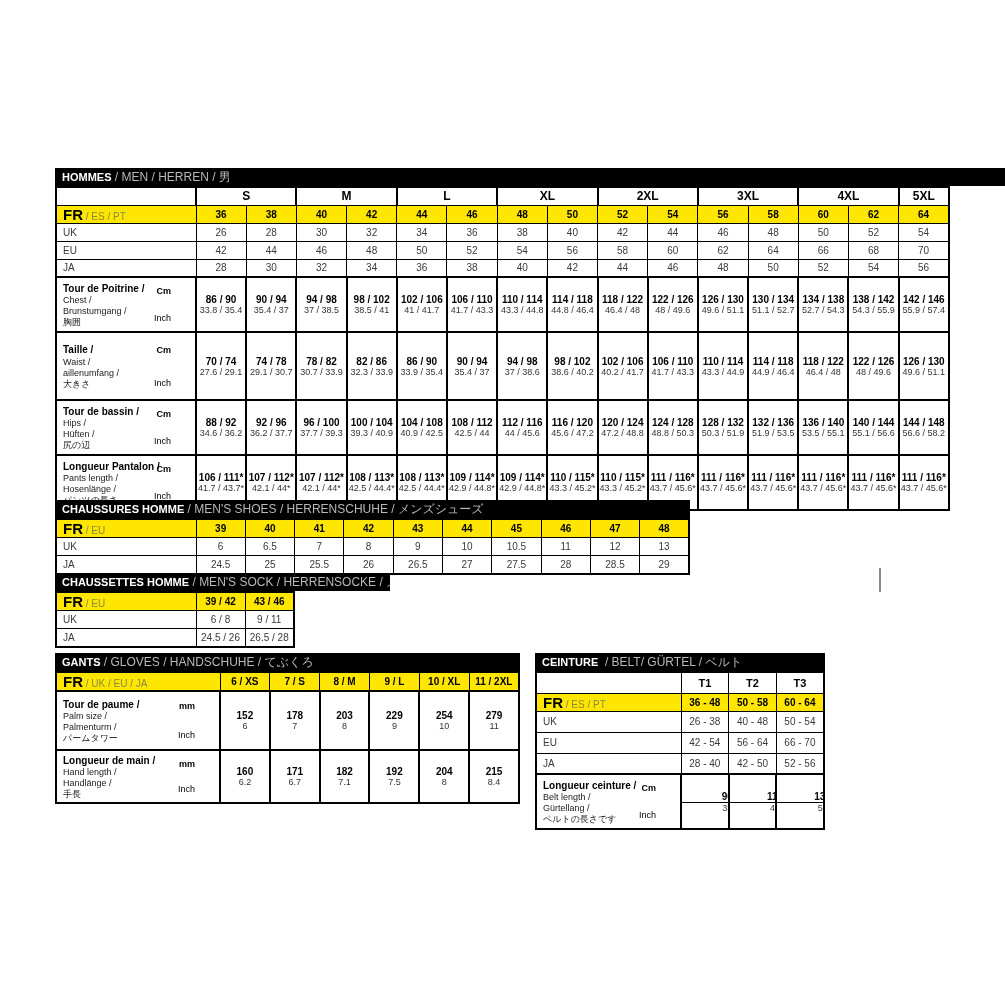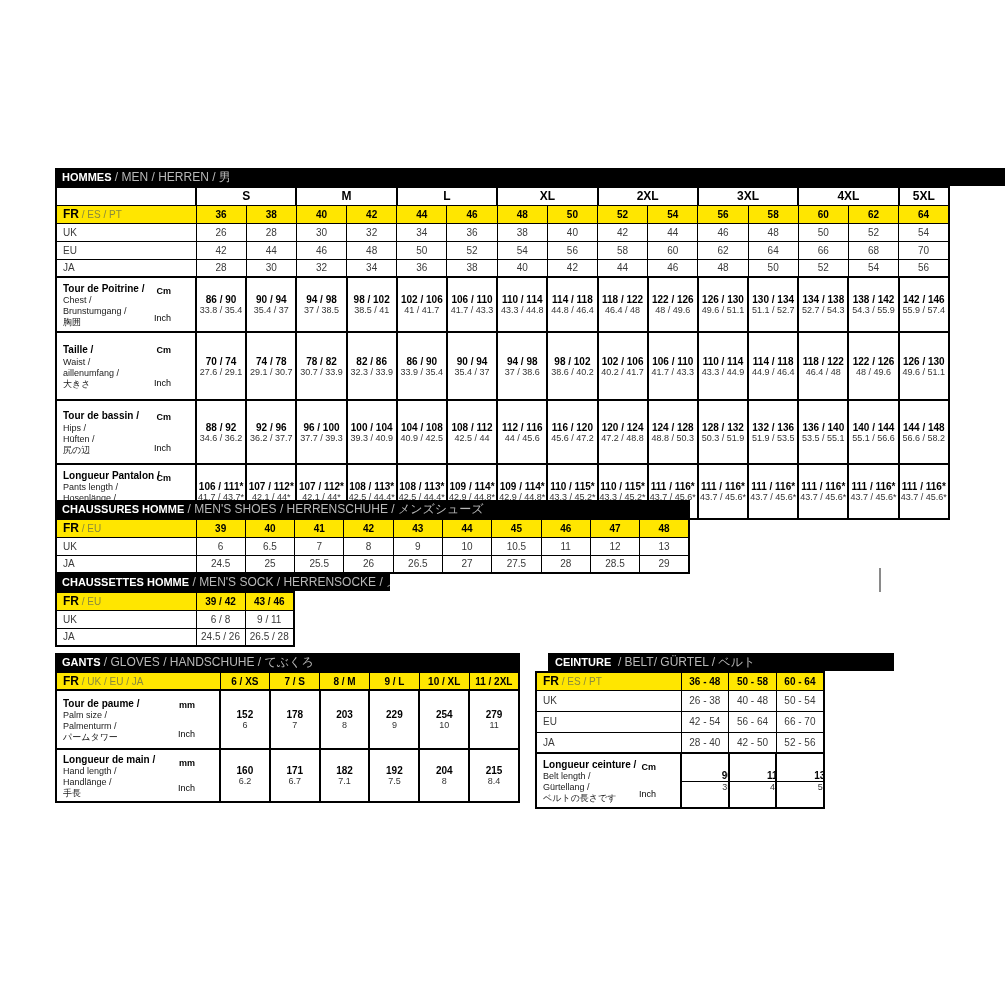--- a/index.html
+++ b/index.html
@@ -9,21 +9,21 @@
   .bar .p{font-weight:bold;font-size:11px;color:#fff;}
   .bar .s{font-size:12px;color:var(--barsec,#b8b8b8);}
   table{position:absolute;border-collapse:collapse;table-layout:fixed;background:#fff;border:2px solid #000;}
   td{border:1px solid #000;padding:0;text-align:center;vertical-align:middle;position:relative;overflow:hidden;
      font-size:10px;color:#333;}
   td.gcell{border:2px solid #000;border-bottom-width:1px;font-weight:bold;font-size:12px;color:#000;}
   td.ycell{background:var(--yellow,#ffe600);font-weight:bold;color:#000;font-size:10px;}
   td.left{text-align:left;padding-left:6px;}
   td.lcell{color:#3a3a3a;}
   td.mcell{border:2px solid #000;}
-  .p2{font-weight:bold;color:#000;white-space:pre;font-size:12px;}
+  .p2{font-weight:bold;color:#000;white-space:pre;font-size:15px;}
   .s2{color:var(--ysec,#8a8a3c);white-space:pre;font-size:10px;font-weight:normal;}
   .lines{text-align:left;padding:4px 0 2px 6px;line-height:1.22;}
   .lines .l1{font-weight:bold;font-size:10px;color:#000;}
   .lines .ln{font-size:9px;color:#222;}
   .unit{position:absolute;right:24px;font-size:9px;color:#000;}
   .ut{top:25%;transform:translateY(-50%);font-weight:bold;}
   .ub{top:75%;transform:translateY(-50%);}
   .cmv{height:50%;display:flex;align-items:center;justify-content:center;font-weight:bold;font-size:10px;color:#000;}
   .inv{height:50%;display:flex;align-items:center;justify-content:center;font-size:9px;color:#333;}
   .sh{height:50%;display:flex;align-items:center;justify-content:center;padding-left:45px;}
@@ -277,21 +277,21 @@
         </td>
         <td class="mcell">
           <div class="cmv">122 / 126</div>
           <div class="inv">48 / 49.6</div>
         </td>
         <td class="mcell">
           <div class="cmv">126 / 130</div>
           <div class="inv">49.6 / 51.1</div>
         </td>
       </tr>
-      <tr style="height: 64px; margin-left: 24px;">
+      <tr style="height: 55px; margin-left: 24px;">
         <td class="mcell">
           <div class="lines">
             <div class="l1">Tour de bassin /</div>
             <div class="ln">Hips /</div>
             <div class="ln">Hüften /</div>
             <div class="ln">尻の辺</div>
           </div>
           <div class="unit ut">Cm</div>
           <div class="unit ub">Inch</div>
         </td>
@@ -612,31 +612,37 @@
           <div class="inv">8</div>
         </td>
         <td class="mcell">
           <div class="cmv">215</div>
           <div class="inv">8.4</div>
         </td>
       </tr>
     </tbody>
   </table>
 
-<div class="bar" style="left:548px;top:653px;width:346px">
+<div class="bar" style="left:535px;top:653px;width:290px">
   <span class="p">CEINTURE</span><span class="s">  / BELT/ GÜRTEL / ベルト</span>
 </div>
 <table id="belt-table" style="left:535px;top:671px;width:290px">
     <colgroup>
       <col style="width: 145px;">
       <col>
       <col>
       <col>
     </colgroup>
     <tbody>
+      <tr style="height: 21px;">
+        <td></td>
+        <td style="font-weight: bold; font-size: 11px; color: rgb(0, 0, 0);">T1</td>
+        <td style="font-weight: bold; font-size: 11px; color: rgb(0, 0, 0);">T2</td>
+        <td style="font-weight: bold; font-size: 11px; color: rgb(0, 0, 0);">T3</td>
+      </tr>
       <tr style="height: 18px;">
         <td class="ycell left"><span class="p2">FR</span><span class="s2"> / ES / PT</span></td>
         <td class="ycell">36 - 48</td>
         <td class="ycell">50 - 58</td>
         <td class="ycell">60 - 64</td>
       </tr>
       <tr style="height: 21px;">
         <td class="lcell left">UK</td>
         <td class="lcell">26 - 38</td>
         <td class="lcell">40 - 48</td>

